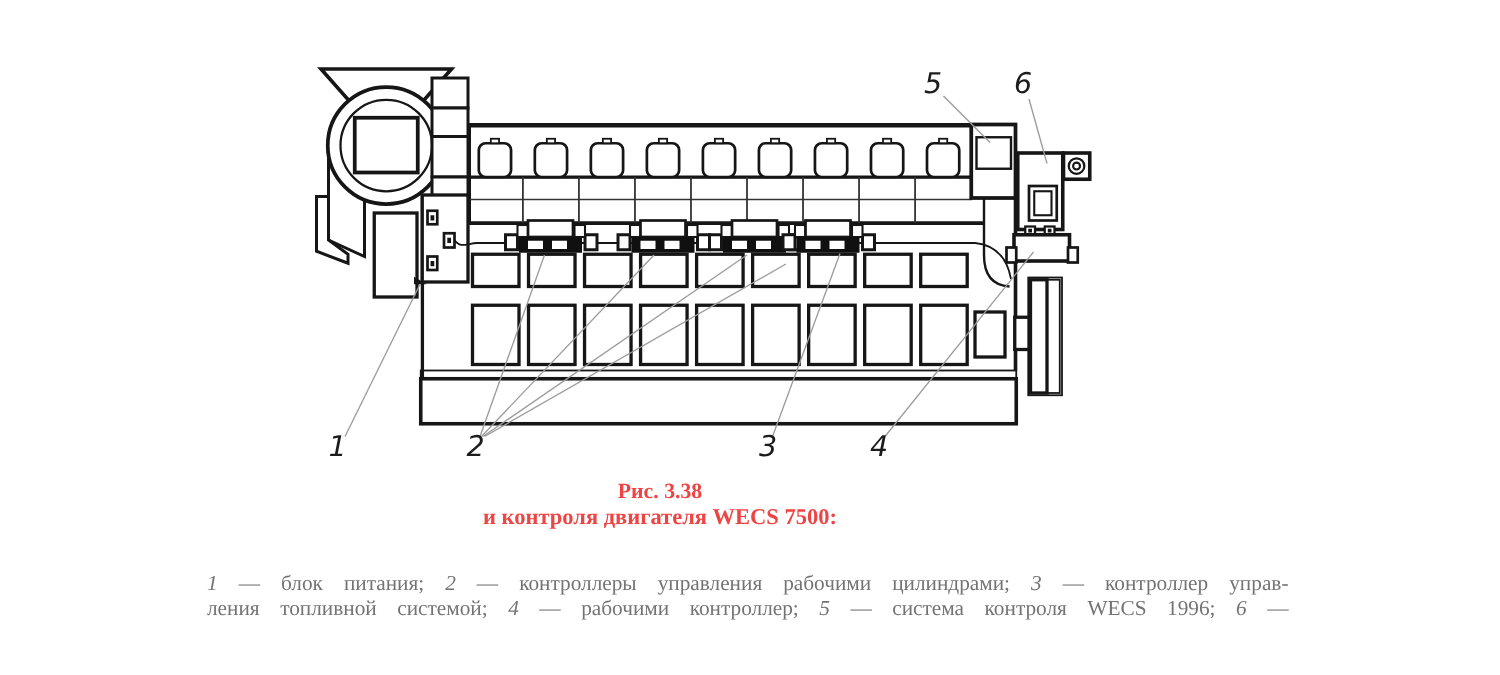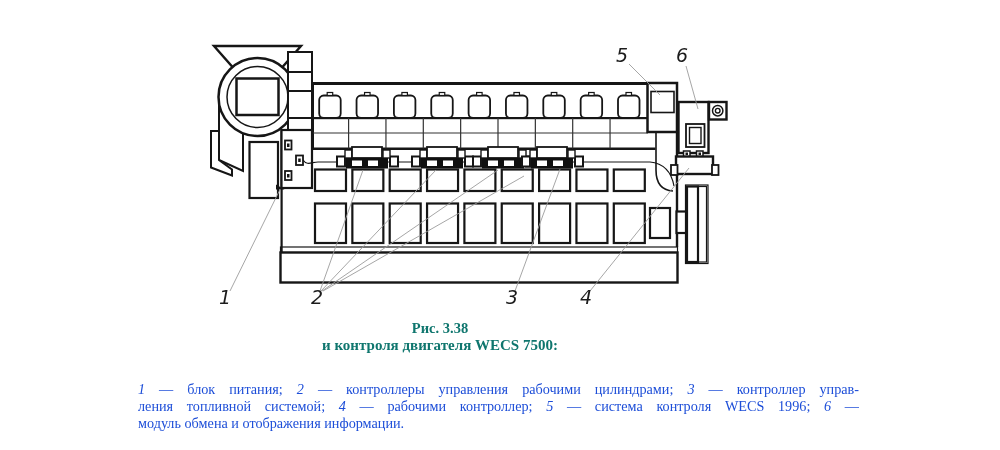--- a/index.html
+++ b/index.html
@@ -4,25 +4,25 @@
 <style>
   html,body{margin:0;padding:0;background:#ffffff;}
   #stage{position:relative;width:1000px;height:450px;background:#fff;overflow:hidden;
          font-family:"Liberation Serif",serif;}
   svg{position:absolute;left:0;top:0;}
   .ln{stroke:#161616;fill:none;}
   .wh{fill:#ffffff;}
   .leader{stroke:#9c9c9c;stroke-width:0.9;fill:none;}
   .callout{font-family:"DejaVu Sans",sans-serif;font-style:italic;font-size:19px;
            fill:#1c1c1c;text-anchor:middle;}
-  .caption-block{position:absolute;left:0;top:320px;width:880px;text-align:center;color:#0f766e;}
+  .caption-block{position:absolute;left:0;top:320px;width:880px;text-align:center;color:#ef4444;}
   .fig-label{font-weight:bold;font-size:14.5px;line-height:17px;}
   .fig-title{font-weight:bold;font-size:15px;line-height:17.5px;}
   .legend{position:absolute;left:138px;top:381px;width:721px;font-size:14.2px;
-          line-height:17.2px;color:#1d4ed8;}
+          line-height:17.2px;color:#737373;}
   .legend .just{text-align:justify;text-align-last:justify;}
   .num{font-style:italic;}
 </style>
 </head>
 <body>
 
 <div id="stage">
 
 <svg width="1000" height="315" viewBox="0 0 1000 315">
   <defs>
@@ -230,16 +230,15 @@
 </svg>
 
 <div class="caption-block">
   <div class="fig-label">Рис. 3.38</div>
   <div class="fig-title">и контроля двигателя WECS 7500:</div>
 </div>
 
 <div class="legend">
   <div class="just"><span class="num">1</span><span> — блок питания; </span><span class="num">2</span><span> — контроллеры управления рабочими цилиндрами; </span><span class="num">3</span><span> — контроллер управ-</span></div>
   <div class="just"><span>ления топливной системой; </span><span class="num">4</span><span> — рабочими контроллер; </span><span class="num">5</span><span> — система контроля WECS 1996; </span><span class="num">6</span><span> —</span></div>
-  <div><span>модуль обмена и отображения информации.</span></div>
 </div>
 
 </div>
 
 </body></html>

